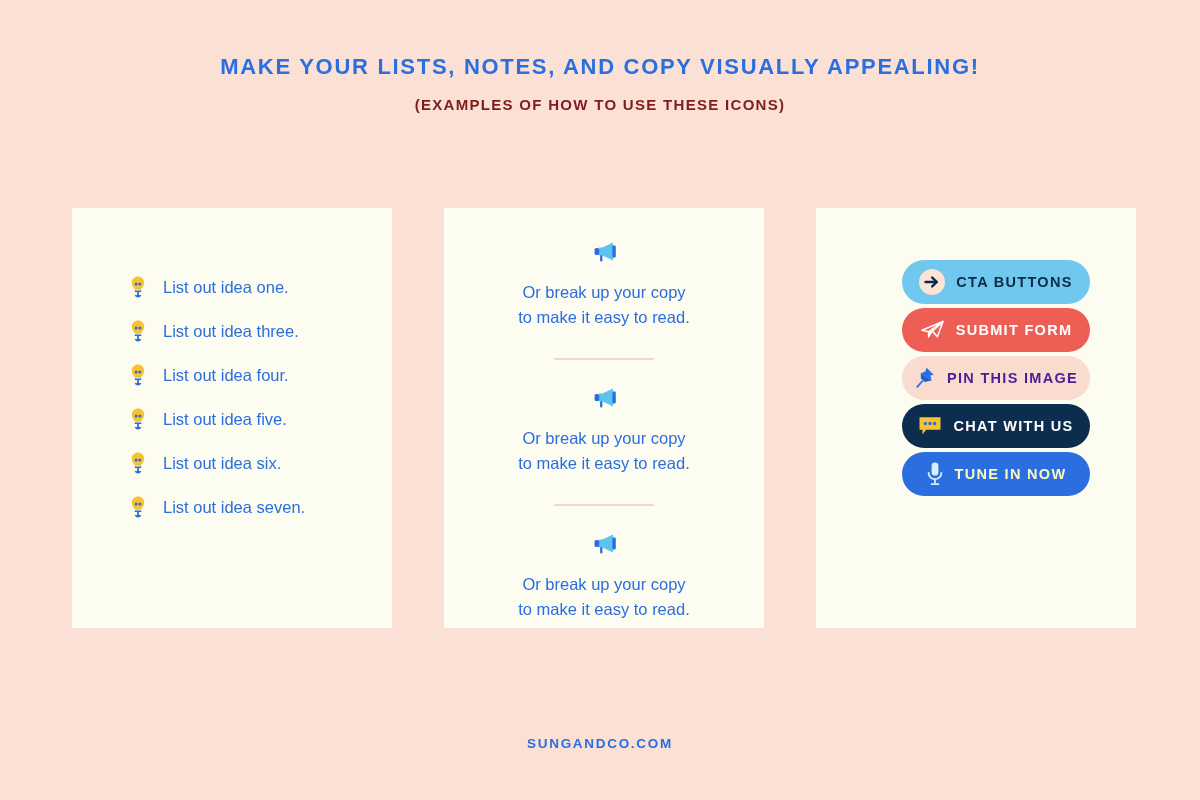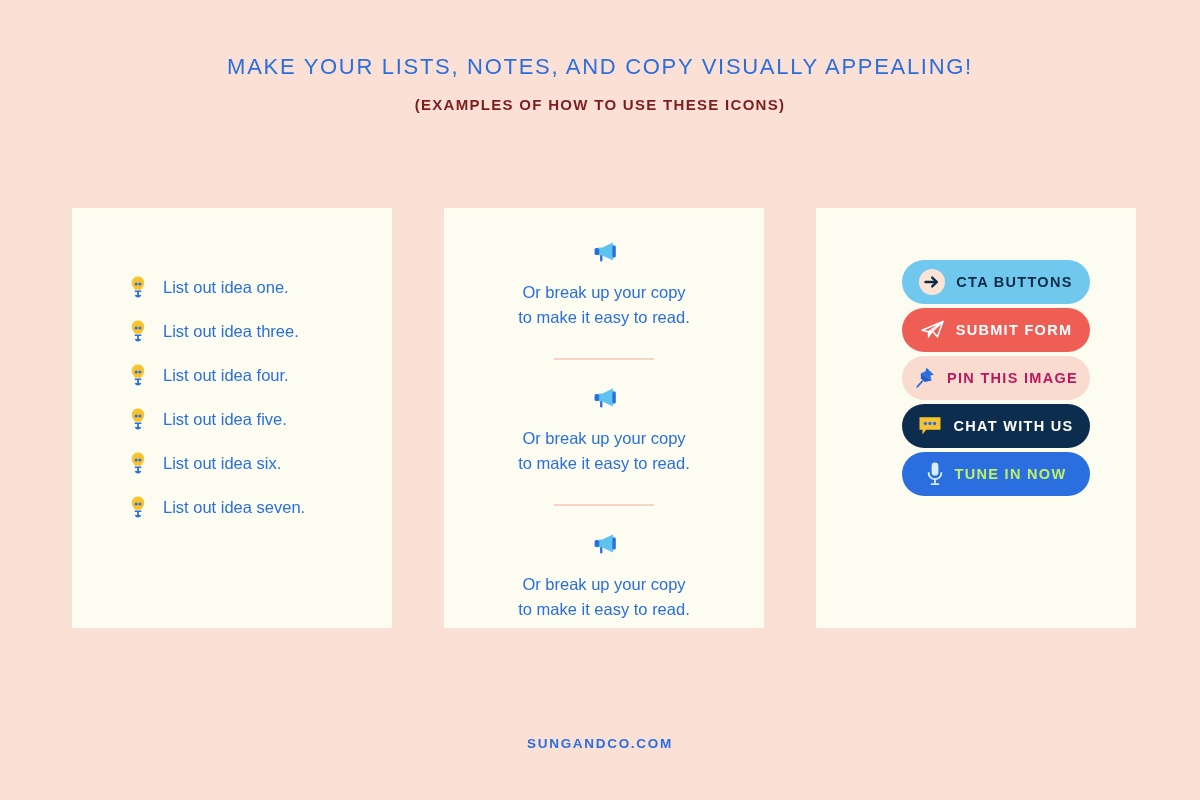--- a/index.html
+++ b/index.html
@@ -21,21 +21,21 @@
   .header {
     position: absolute;
     left: 0;
     top: 54px;
     width: 1200px;
     text-align: center;
   }
   .headline {
     color: #2a6ee0;
     font-size: 22px;
-    font-weight: normal;
+    font-weight: bold;
     letter-spacing: 1.7px;
     text-transform: uppercase;
     line-height: 1.2;
   }
   .subhead {
     color: #7f1d1d;
     font-size: 15px;
     font-weight: bold;
     letter-spacing: 1.3px;
     text-transform: uppercase;
@@ -135,23 +135,23 @@
     font-weight: bold;
     letter-spacing: 1.3px;
     text-transform: uppercase;
     cursor: pointer;
     white-space: nowrap;
   }
   .btn-icon { display: block; flex: 0 0 auto; }
 
   .btn-cta    { width: 188px; background: #71c8ef; color: #0d2b47; }
   .btn-submit { width: 188px; background: #ef5e55; color: #ffffff; }
-  .btn-pin    { width: 188px; background: #fadbd0; color: #be185d; }
+  .btn-pin    { width: 188px; background: #fadbd0; color: #4c1d95; }
   .btn-chat   { width: 188px; background: #0c2d4d; color: #ffffff; }
-  .btn-tune   { width: 188px; background: #2a6ee0; color: #bef264; }
+  .btn-tune   { width: 188px; background: #2a6ee0; color: #fef9c3; }
 
   
   .footer {
     position: absolute;
     left: 0;
     top: 736px;
     width: 1200px;
     text-align: center;
     color: #2a6ee0;
     font-size: 13.5px;

